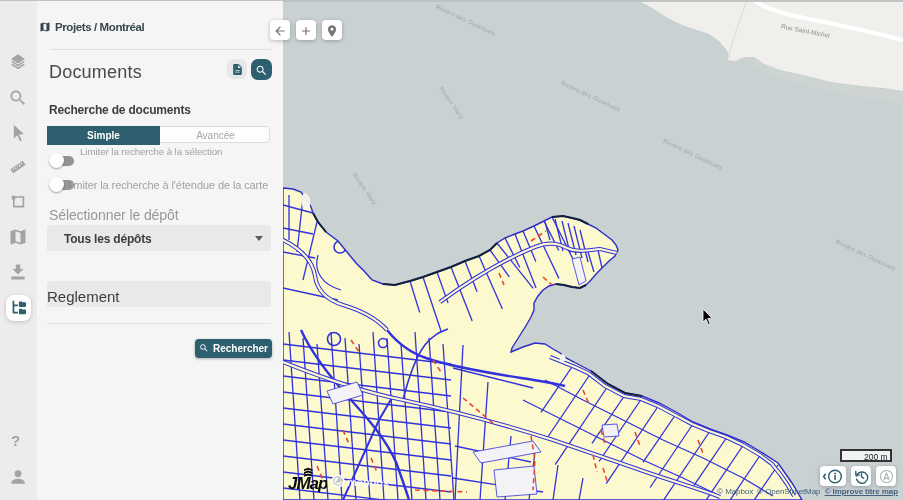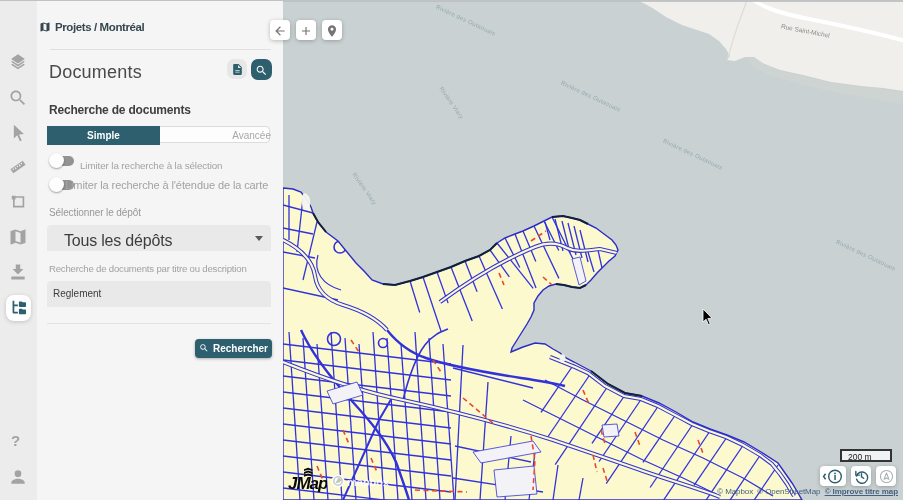--- a/index.html
+++ b/index.html
@@ -52,34 +52,33 @@
 <div style="position:absolute;left:12px;top:62px;font-size:18px;color:#4a4a4a;letter-spacing:0.2px">Documents</div>
 <div style="position:absolute;left:190px;top:59px;width:20px;height:20px;background:#e7e7e7;border-radius:7px;text-align:center;line-height:24px"><svg width="13" height="13" viewBox="0 0 24 24" fill="#2d5f6e">
           <path d="M14 2H6c-1.1 0-2 .9-2 2v16c0 1.1.9 2 2 2h12c1.1 0 2-.9 2-2V8l-6-6zm-1 7V3.5L18.5 9H13zm-5 4h8v1.5H8zm0 3h8v1.5H8z"></path>
         </svg></div>
 <div style="position:absolute;left:214px;top:59px;width:21px;height:21px;background:#2d5f6e;border-radius:7px;text-align:center;line-height:25px"><svg width="13" height="13" viewBox="0 0 24 24" fill="#fff">
           <path d="M15.5 14h-.79l-.28-.27C15.41 12.59 16 11.11 16 9.5 16 5.91 13.09 3 9.5 3S3 5.91 3 9.5 5.91 16 9.5 16c1.61 0 3.09-.59 4.23-1.57l.27.28v.79l5 4.99L20.49 19l-4.99-5zm-6 0C7.01 14 5 11.99 5 9.5S7.01 5 9.5 5 14 7.01 14 9.5 11.99 14 9.5 14z"></path>
         </svg></div>
 <div style="position:absolute;left:12px;top:103px;font-size:12px;font-weight:bold;color:#3f3f3f;letter-spacing:-0.2px">Recherche de documents</div>
 <div style="position:absolute;left:10px;top:126px;width:223px;height:17px;border:1px solid #dcdcdc;border-radius:4px;background:#fdfdfd"></div>
 <div style="position:absolute;left:10px;top:126px;width:113px;height:19px;background:#2d5f6e;border-radius:0;color:#fff;font-size:10px;font-weight:bold;text-align:center;line-height:19px">Simple</div>
-<div style="position:absolute;left:123px;top:126px;width:111px;height:19px;color:#a8a8a8;font-size:10px;text-align:right;line-height:19px">Avancée</div>
+<div style="position:absolute;left:123px;top:126px;width:111px;height:19px;color:#a8a8a8;font-size:10px;text-align:center;line-height:19px">Avancée</div>
 <div style="position:absolute;left:16px;top:156px;width:21px;height:10px;background:#939393;border-radius:5px"></div>
       <div style="position:absolute;left:12px;top:153px;width:15px;height:15px;background:#fdfdfd;border-radius:50%;box-shadow:0 1px 2px rgba(0,0,0,0.35)"></div>
-<div style="position:absolute;left:43px;top:160px;font-size:9.8px;color:#a2a2a2;letter-spacing:-0.1px">Limiter la recherche à la sélection</div>
+<div style="position:absolute;left:43px;top:146px;font-size:9.8px;color:#a2a2a2;letter-spacing:-0.1px">Limiter la recherche à la sélection</div>
 <div style="position:absolute;left:16px;top:180px;width:21px;height:10px;background:#939393;border-radius:5px"></div>
       <div style="position:absolute;left:12px;top:177px;width:15px;height:15px;background:#fdfdfd;border-radius:50%;box-shadow:0 1px 2px rgba(0,0,0,0.35)"></div>
 <div style="position:absolute;left:28px;top:179px;font-size:11px;color:#a2a2a2;letter-spacing:-0.1px">Limiter la recherche à l'étendue de la carte</div>
-<div style="position:absolute;left:12px;top:207px;font-size:10px;color:#989898;letter-spacing:-0.1px">Sélectionner le dépôt</div>
+<div style="position:absolute;left:12px;top:207px;font-size:14px;color:#989898;letter-spacing:-0.1px">Sélectionner le dépôt</div>
 <div style="position:absolute;left:10px;top:225px;width:224px;height:26px;background:#e9e9e9;border-radius:4px 4px 0 0"></div>
-<div style="position:absolute;left:27px;top:232px;font-size:16px;font-weight:normal;color:#3d3d3d;letter-spacing:-0.2px">Tous les dépôts</div>
+<div style="position:absolute;left:27px;top:232px;font-size:12px;font-weight:bold;color:#3d3d3d;letter-spacing:-0.2px">Tous les dépôts</div>
 <div style="position:absolute;left:218px;top:236px;width:0;height:0;border-left:4.5px solid transparent;border-right:4.5px solid transparent;border-top:5px solid #5a5a5a"></div>
-<div style="position:absolute;left:12px;top:263px;font-size:9.6px;color:#a2a2a2;letter-spacing:-0.2px">Recherche de documents par titre ou description</div>
 <div style="position:absolute;left:10px;top:281px;width:224px;height:26px;background:#e9e9e9;border-radius:4px 4px 0 0"></div>
-<div style="position:absolute;left:16px;top:288px;font-size:10px;color:#3d3d3d">Reglement</div>
+<div style="position:absolute;left:10px;top:288px;font-size:15px;color:#3d3d3d">Reglement</div>
 <div style="position:absolute;left:10px;top:323px;width:224px;height:1px;background:#e3e3e3"></div>
 <div style="position:absolute;left:158px;top:339px;width:77px;height:19px;background:#2d5f6e;border-radius:4px;box-shadow:0 1px 3px rgba(0,0,0,0.3);color:#fff;font-size:10px;font-weight:bold;text-align:center;line-height:19px"><svg width="10" height="10" viewBox="0 0 24 24" fill="#fff" style="vertical-align:-1px;margin-right:4px">
           <path d="M15.5 14h-.79l-.28-.27C15.41 12.59 16 11.11 16 9.5 16 5.91 13.09 3 9.5 3S3 5.91 3 9.5 5.91 16 9.5 16c1.61 0 3.09-.59 4.23-1.57l.27.28v.79l5 4.99L20.49 19l-4.99-5zm-6 0C7.01 14 5 11.99 5 9.5S7.01 5 9.5 5 14 7.01 14 9.5 11.99 14 9.5 14z"></path>
         </svg>Rechercher</div>
 </div>
 <div id="map">
       <svg width="620" height="500" viewBox="0 0 620 500" style="position:absolute;left:0;top:0">
 <rect width="620" height="500" fill="#c9d1d3"></rect>
 <path d="M354.0,0.0 L364.0,5.0 L371.0,9.0 L383.0,17.0 L399.0,25.0 L414.0,30.0 L426.0,34.0 L436.0,41.0 L443.0,49.0 L447.0,56.0 L444.0,60.0 L452.0,61.0 L462.0,57.0 L471.0,57.0 L479.0,63.0 L497.0,70.0 L520.0,75.0 L548.0,82.0 L578.0,86.0 L600.0,88.0 L620.0,91.0 L620,0 Z" fill="#f0efec"></path>
 <path d="M466.0,58.0 L474.0,59.0 L481.0,64.0 L498.0,71.0 L521.0,76.0 L549.0,83.0 L579.0,87.0 L601.0,89.0 L620.0,92.0 L620.0,104.0 L596.0,100.0 L556.0,93.0 L516.0,84.0 L486.0,75.0 L468.0,66.0 Z" fill="#cdd4d1"></path>
@@ -246,21 +245,21 @@
       </svg>
       <svg width="58" height="14" viewBox="0 0 58 14" style="position:absolute;left:48px;top:474px">
         <circle cx="7" cy="7" r="6.5" fill="#fff"></circle>
         <circle cx="7" cy="7" r="4.2" fill="none" stroke="#c8ccc8" stroke-width="1.6"></circle>
         <path d="M7.5 3.5c1.5 0.4 2.6 1.6 2.9 3.1-1.5 2-3.6 2.9-5.9 2.4z" fill="#c2c6c2"></path>
         <text x="16" y="11.5" font-family="Liberation Sans,sans-serif" font-weight="bold" font-size="11" fill="#fff" opacity="0.85">mapbox</text>
       </svg>
       <svg width="12" height="18" viewBox="0 0 12 18" style="position:absolute;left:419px;top:308px">
         <path d="M1 1l9 9.2-4.2.3 2.4 5.3-1.8.8-2.3-5.4L1 14z" fill="#000" stroke="#fff" stroke-width="0.8"></path>
       </svg>
-<div style="position:absolute;left:557px;top:449px;width:52px;height:13px;background:rgba(255,255,255,0.72);border:2px solid #333;font-size:8.5px;color:#222;padding-left:6px;line-height:12px">200 m</div>
+<div style="position:absolute;left:557px;top:449px;width:52px;height:13px;background:rgba(255,255,255,0.72);border:2px solid #333;font-size:8.5px;color:#222;padding-left:22px;line-height:12px">200 m</div>
 <div style="position:absolute;left:537px;top:466px;width:26px;height:20px;background:#fff;border-radius:4px;box-shadow:0 1px 4px rgba(0,0,0,0.25);text-align:center;line-height:20px"><svg width="24" height="17" viewBox="0 0 24 17" style="vertical-align:middle">
           <path d="M4.6 5.8 2.6 8.5 4.6 11.2" stroke="#2d5f6e" stroke-width="1.5" fill="none"></path>
           <circle cx="14" cy="8.5" r="6.3" stroke="#2d5f6e" stroke-width="1.4" fill="none"></circle>
           <rect x="13.3" y="7" width="1.5" height="5" fill="#2d5f6e"></rect>
           <circle cx="14" cy="5.4" r="0.9" fill="#2d5f6e"></circle>
         </svg></div>
       <div style="position:absolute;left:568px;top:466px;width:20px;height:20px;background:#fff;border-radius:4px;box-shadow:0 1px 4px rgba(0,0,0,0.25);text-align:center;line-height:20px"><svg width="17" height="17" viewBox="0 0 24 24" fill="none" stroke="#2d5f6e" stroke-width="2" style="vertical-align:middle">
           <path d="M4 5v5h5" stroke-linecap="round"></path>
           <path d="M5.5 9.5A8 8 0 1 1 4.3 14" stroke-linecap="round" transform="rotate(-15 12 12)"></path>
           <path d="M12 8v4.5l3 2" stroke-linecap="round"></path>

